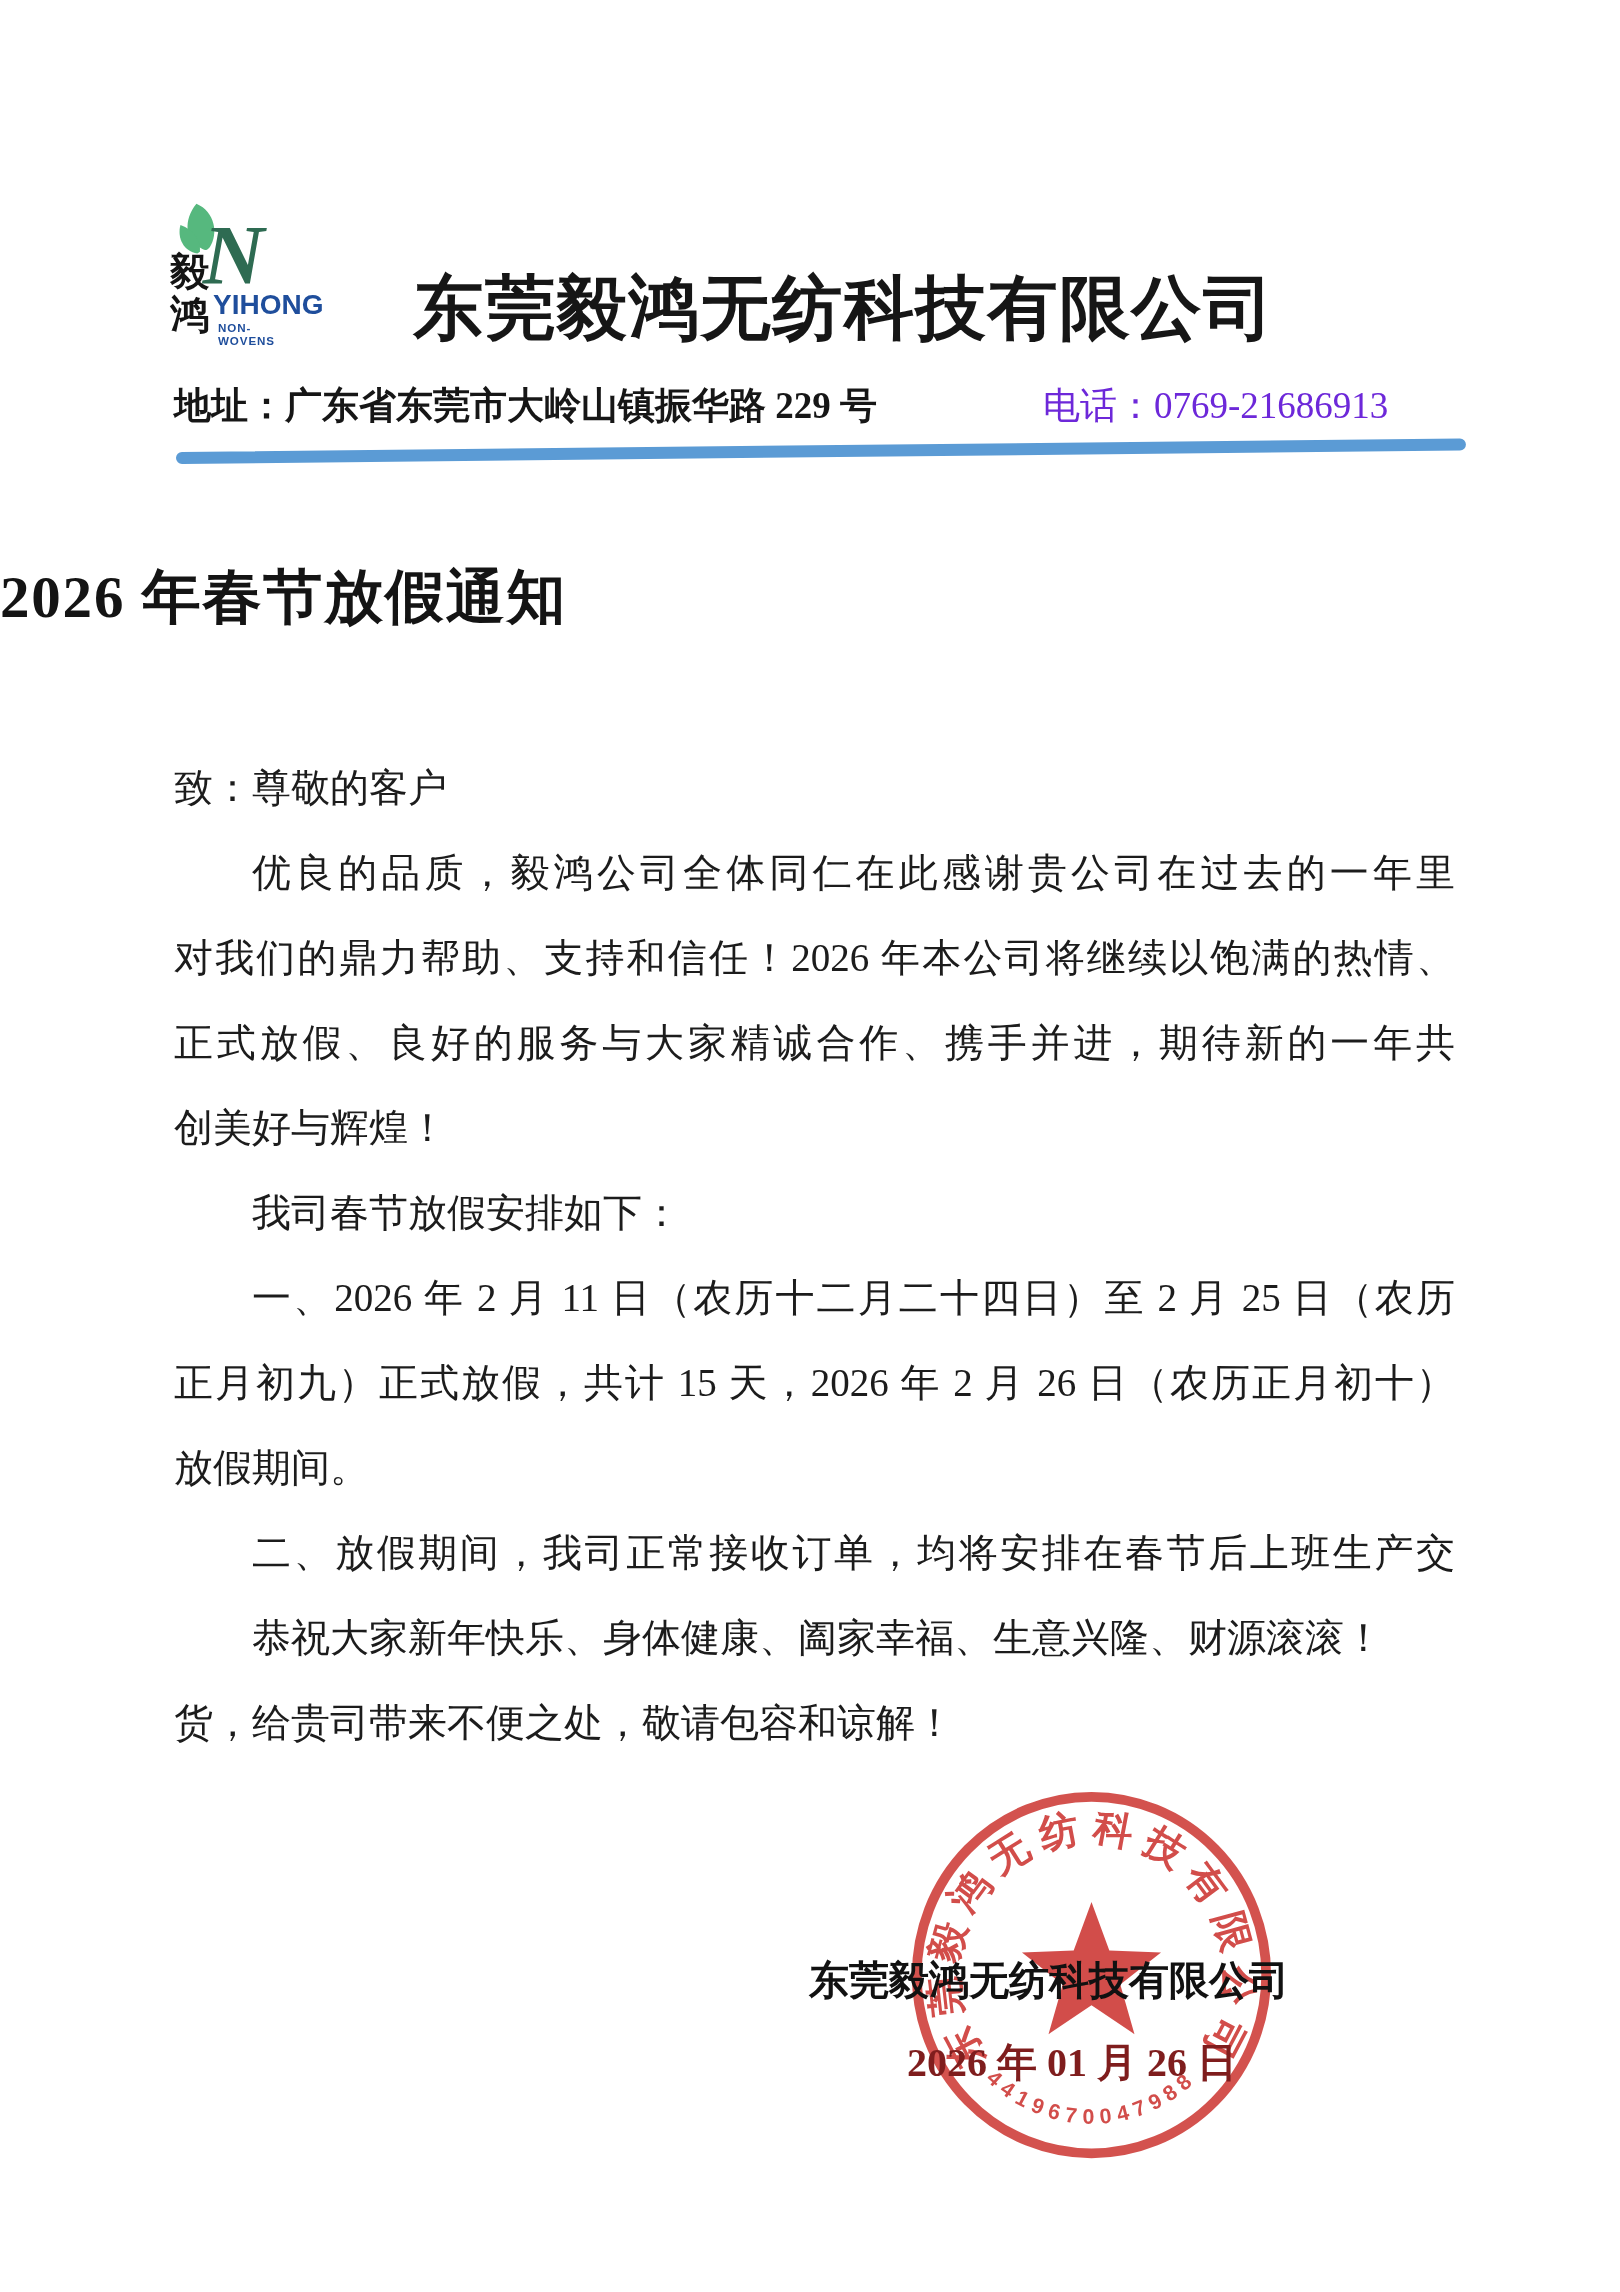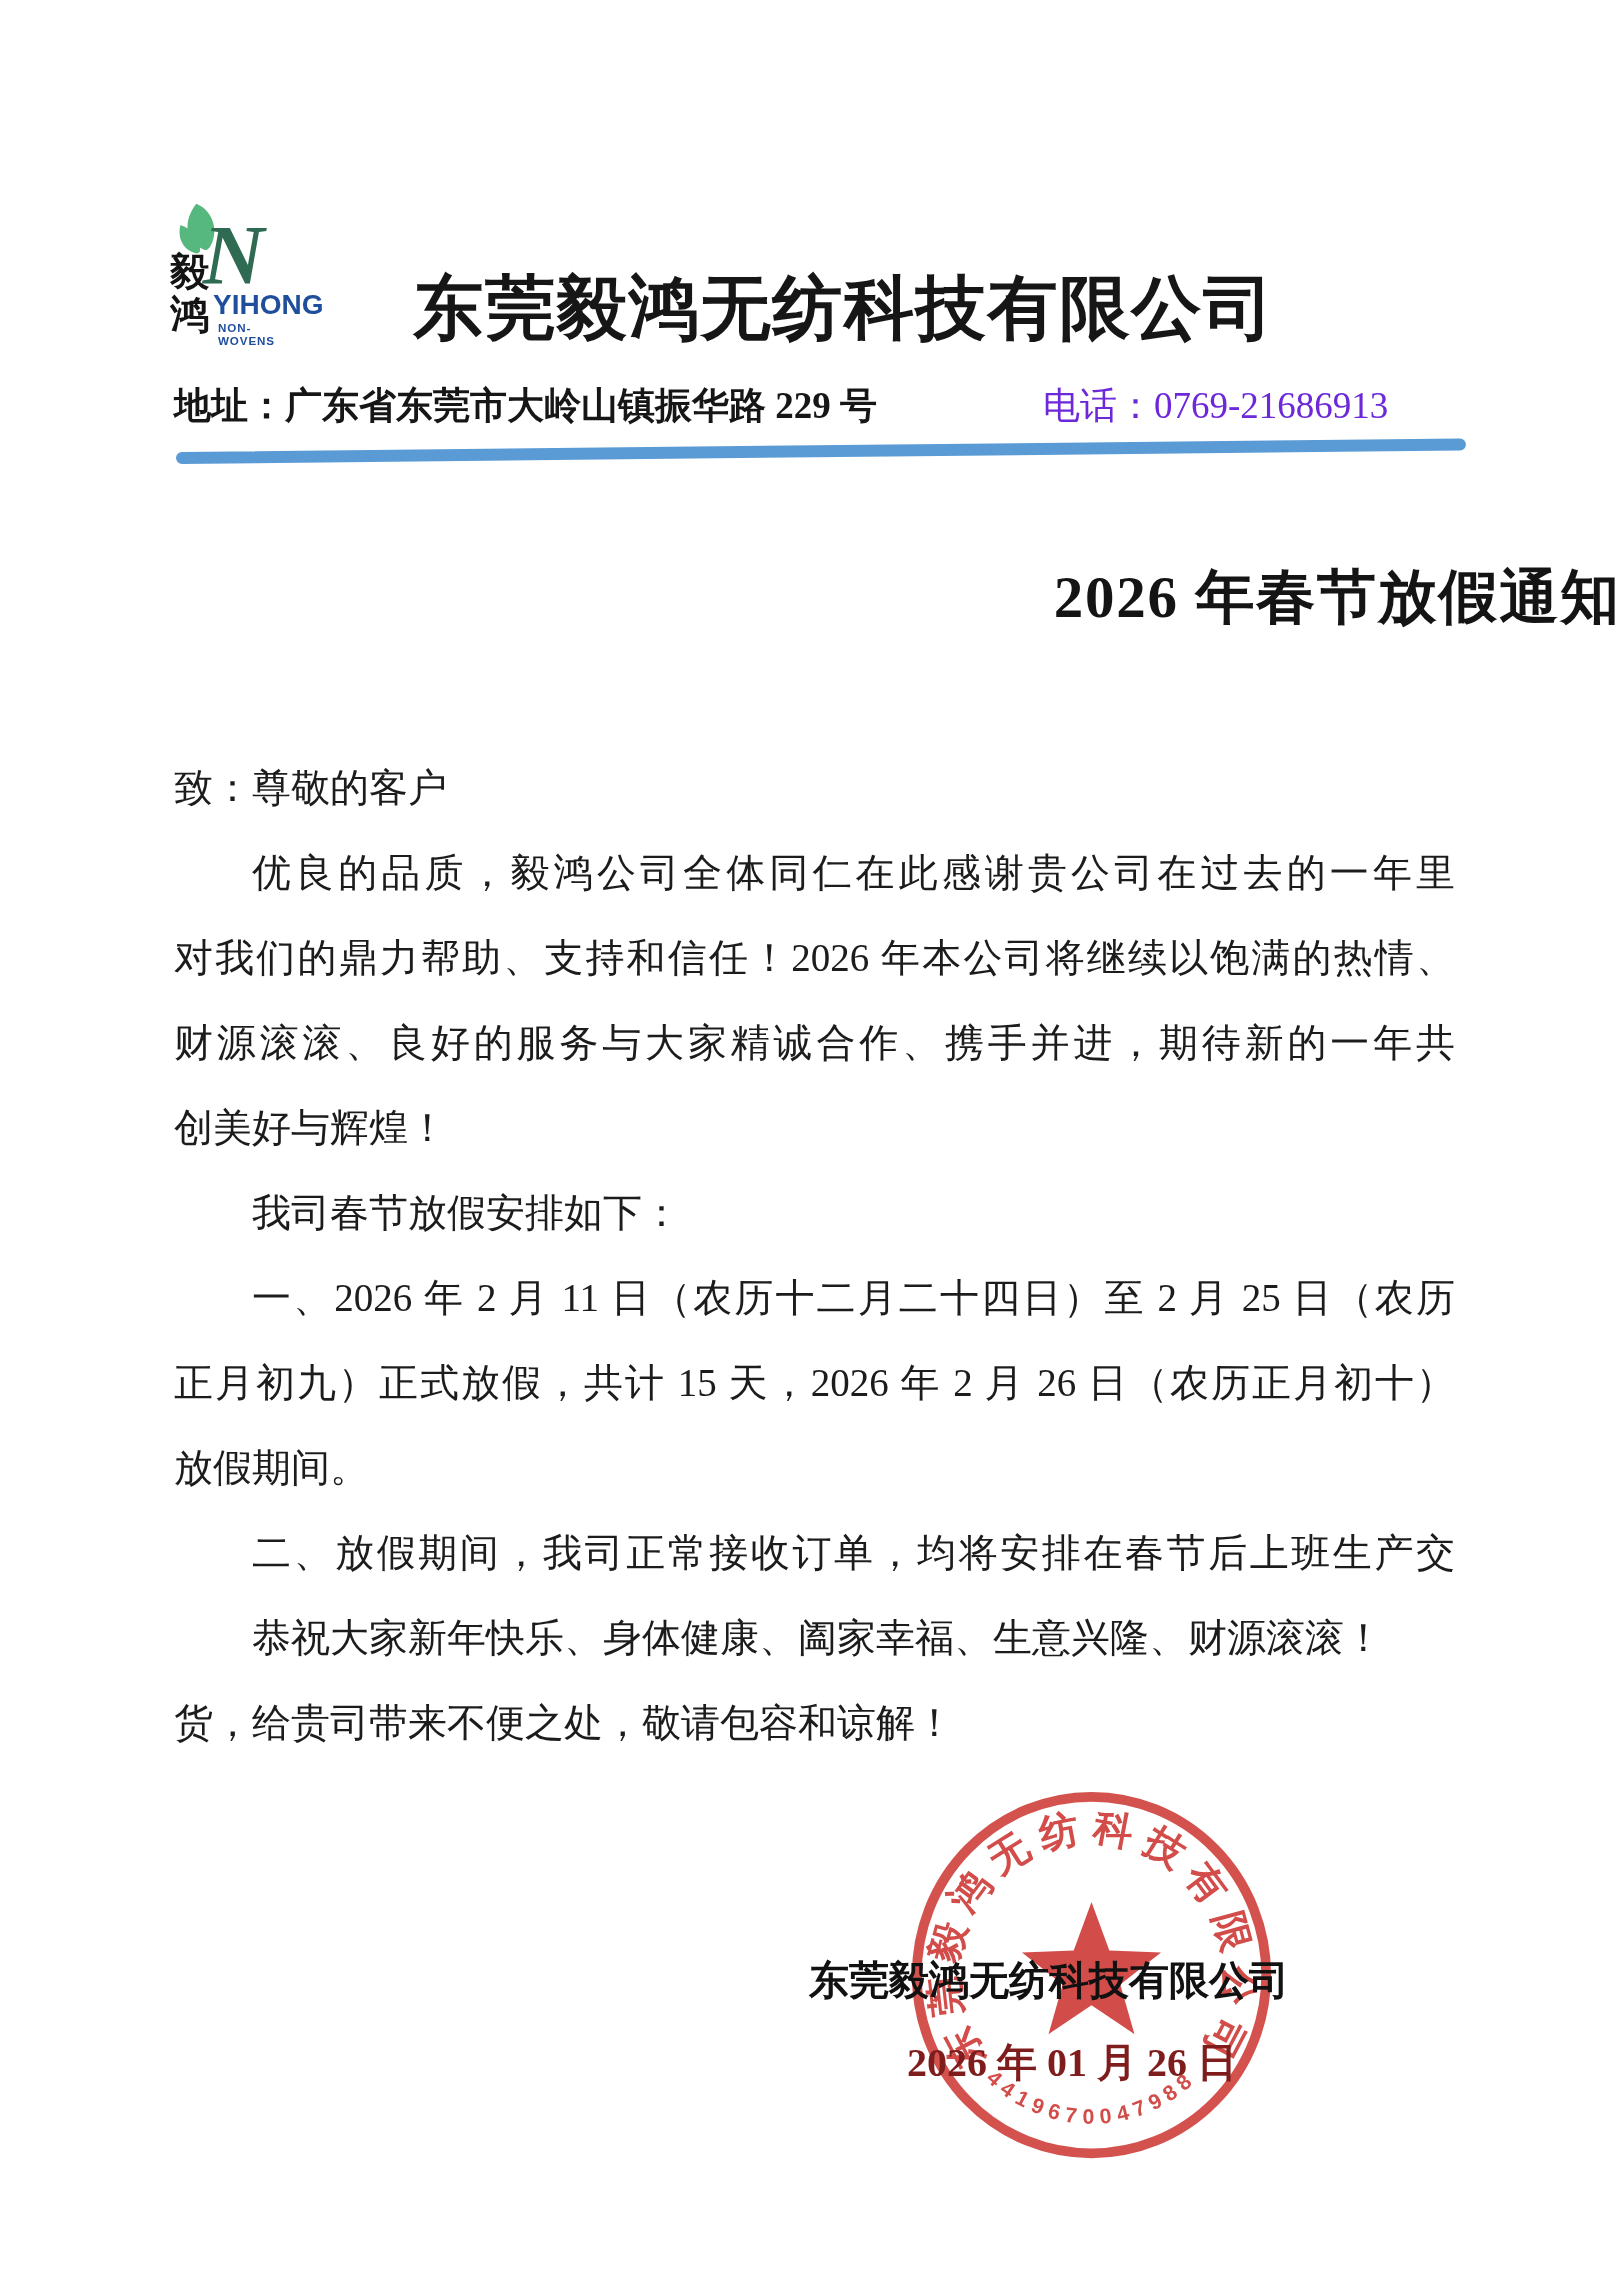--- a/index.html
+++ b/index.html
@@ -29,21 +29,21 @@
     text-align:center;font-size:70px;font-weight:bold;letter-spacing:1.8px;color:#161616;}
   .address{position:absolute;left:174px;top:381px;
     font-size:37px;font-weight:bold;color:#161616;}
   .phone{position:absolute;left:1023px;top:381px;
     font-size:37px;font-weight:normal;color:#6d28d9;margin-left:20px;}
   .divider{position:absolute;left:176px;top:452px;width:1290px;height:11.6px;
     background:#5b9bd5;border-radius:6.2px;
     transform:rotate(-0.6deg);transform-origin:left center;}
   
   .doc-title{position:absolute;left:0;right:0;top:558px;
-    text-align:right;font-size:59px;font-weight:bold;letter-spacing:1.8px;color:#141414;}
+    text-align:left;font-size:59px;font-weight:bold;letter-spacing:1.8px;color:#141414;}
   
   .body-text{position:absolute;left:174px;top:745px;width:1281px;}
   .line{height:85px;line-height:85px;font-size:39px;color:#1c1c1c;
     overflow:hidden;white-space:pre-wrap;}
   .line.indent{text-indent:78px;}
   .line.fill{text-align:justify;text-align-last:justify;}
   
   .stamp{position:absolute;left:907px;top:1786px;z-index:1;}
   .sig-company{position:absolute;left:809px;top:1953px;z-index:2;
     font-size:40px;font-weight:600;color:#111;white-space:nowrap;}
@@ -73,21 +73,21 @@
   <div class="address">地址：广东省东莞市大岭山镇振华路 229 号</div>
   <div class="phone">电话：0769-21686913</div>
   <div class="divider"></div>
 
   <div class="doc-title">2026 年春节放假通知</div>
 
   <div class="body-text">
     <div class="line">致：尊敬的客户</div>
     <div class="line indent fill">优良的品质，毅鸿公司全体同仁在此感谢贵公司在过去的一年里</div>
     <div class="line fill">对我们的鼎力帮助、支持和信任！2026 年本公司将继续以饱满的热情、</div>
-    <div class="line fill">财源滚滚、良好的服务与大家精诚合作、携手并进，期待新的一年共</div>
+    <div class="line fill">正式放假、良好的服务与大家精诚合作、携手并进，期待新的一年共</div>
     <div class="line">创美好与辉煌！</div>
     <div class="line indent">我司春节放假安排如下：</div>
     <div class="line indent fill">一、2026 年 2 月 11 日（农历十二月二十四日）至 2 月 25 日（农历</div>
     <div class="line fill">正月初九）正式放假，共计 15 天，2026 年 2 月 26 日（农历正月初十）</div>
     <div class="line">放假期间。</div>
     <div class="line indent fill">二、放假期间，我司正常接收订单，均将安排在春节后上班生产交</div>
     <div class="line indent">恭祝大家新年快乐、身体健康、阖家幸福、生意兴隆、财源滚滚！</div>
     <div class="line">货，给贵司带来不便之处，敬请包容和谅解！</div>
   </div>
 

